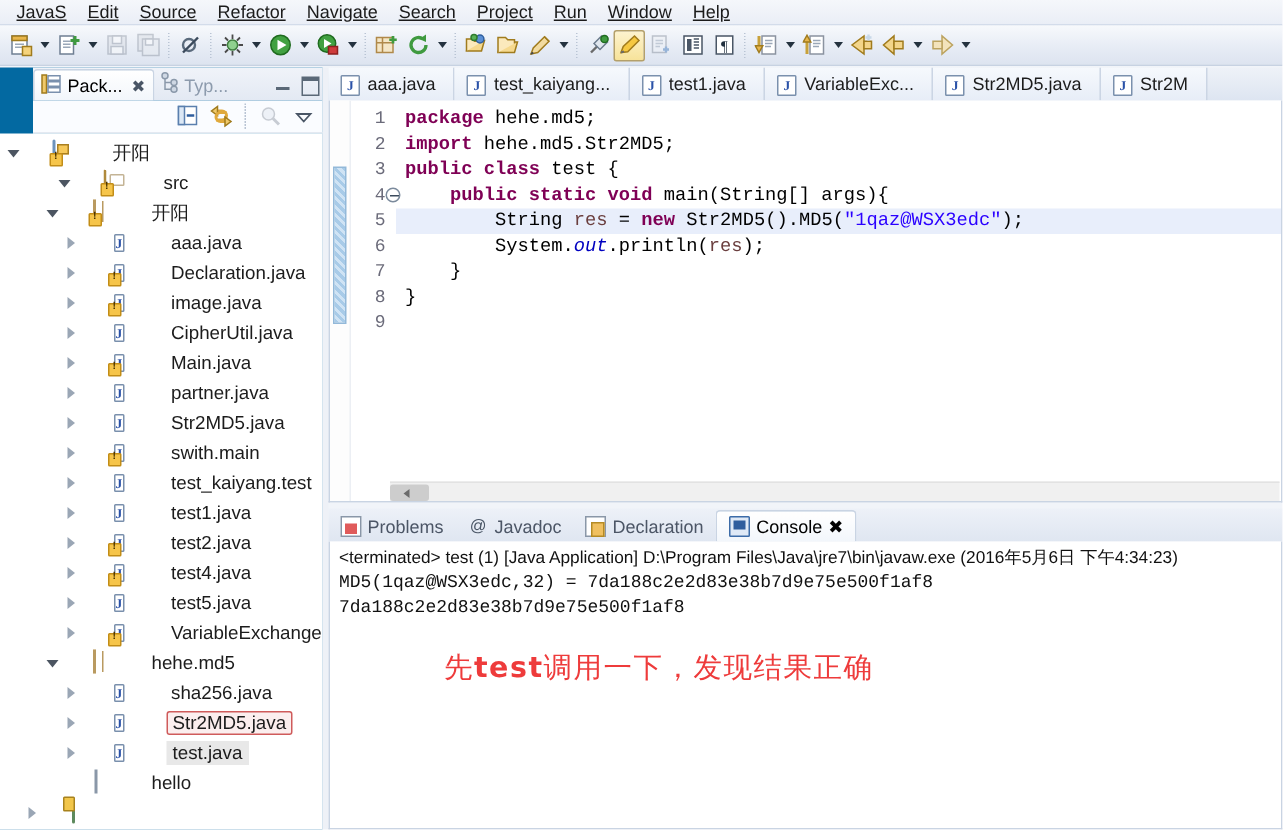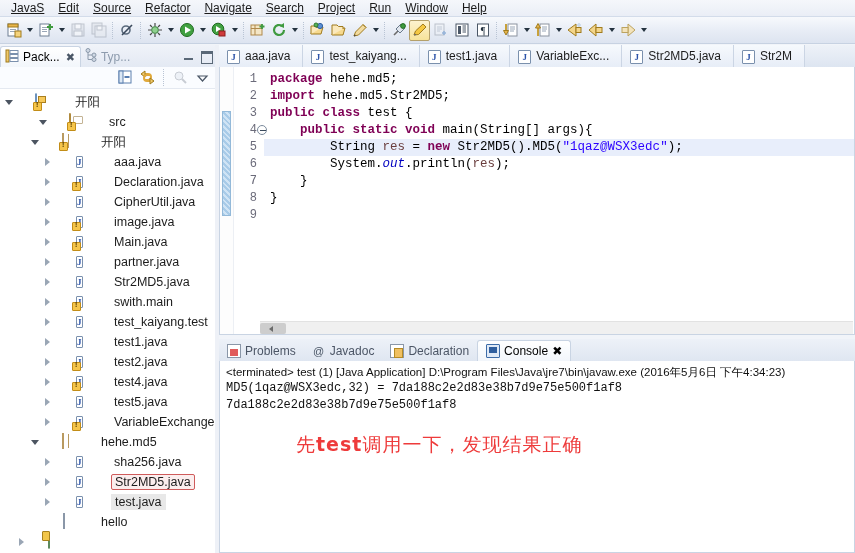--- a/index.html
+++ b/index.html
@@ -55,21 +55,22 @@
   }
   .sep { width:1px; height:17px; margin:0 3px;
     background: repeating-linear-gradient(to bottom,#b9c4d4 0 1px,transparent 1px 2px); }
 
   
   .workbench { position:absolute; left:0; top:45px; right:0; bottom:0; }
 
   
   .left {
     position:absolute; left:0; top:0; width:215px; bottom:0;
-    background:#be185d;
+    background:#0369a1;
+    padding-left:22px;
   }
   .viewtabs {
     height: 22px; display:flex; align-items:flex-end;
     background: linear-gradient(to bottom,#f0f3f9,#e3e9f3);
     position:relative;
   }
   .vtab {
     display:flex; align-items:center; gap:4px;
     height:21px; padding:0 5px 0 4px;
     font-size:12px; cursor:default;
@@ -598,27 +599,27 @@
             <span class="ticon"><span class="icon-java"></span></span>
             <span class="tlabel">aaa.java</span>
           </div>
           <div class="trow" style="padding-left: 41px;">
             <span class="twist closed"></span>
             <span class="ticon"><span class="icon-java"></span><span class="warnbadge"></span></span>
             <span class="tlabel">Declaration.java</span>
           </div>
           <div class="trow" style="padding-left: 41px;">
             <span class="twist closed"></span>
-            <span class="ticon"><span class="icon-java"></span></span>
-            <span class="tlabel">CipherUtil.java</span>
-          </div>
-          <div class="trow" style="padding-left: 41px;">
-            <span class="twist closed"></span>
             <span class="ticon"><span class="icon-java"></span><span class="warnbadge"></span></span>
             <span class="tlabel">image.java</span>
+          </div>
+          <div class="trow" style="padding-left: 41px;">
+            <span class="twist closed"></span>
+            <span class="ticon"><span class="icon-java"></span></span>
+            <span class="tlabel">CipherUtil.java</span>
           </div>
           <div class="trow" style="padding-left: 41px;">
             <span class="twist closed"></span>
             <span class="ticon"><span class="icon-java"></span><span class="warnbadge"></span></span>
             <span class="tlabel">Main.java</span>
           </div>
           <div class="trow" style="padding-left: 41px;">
             <span class="twist closed"></span>
             <span class="ticon"><span class="icon-java"></span></span>
             <span class="tlabel">partner.java</span>

